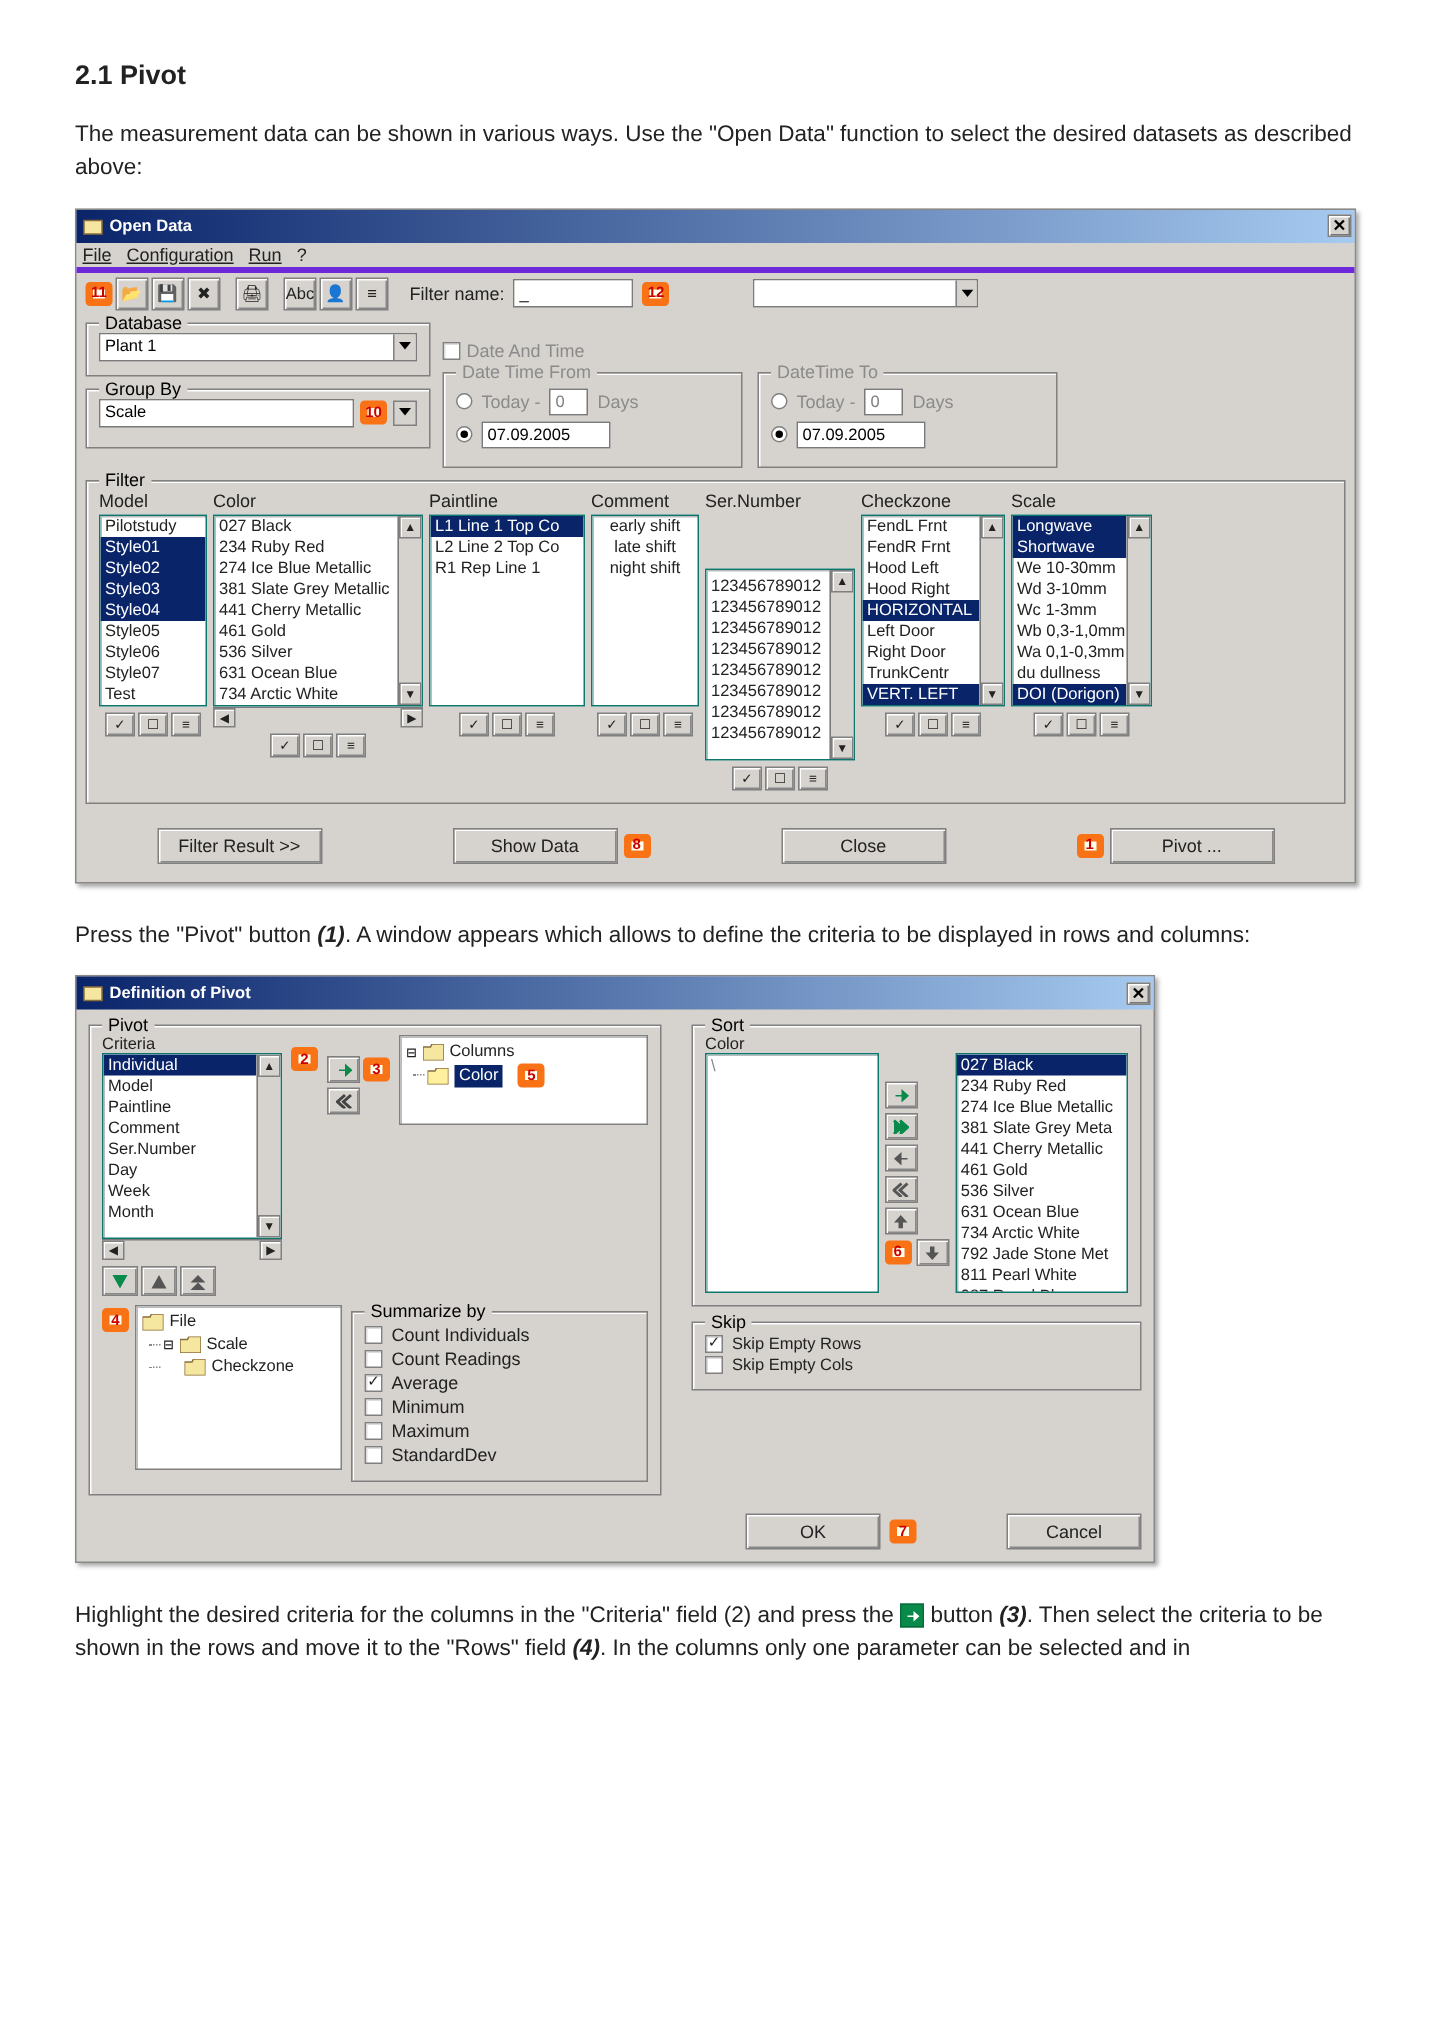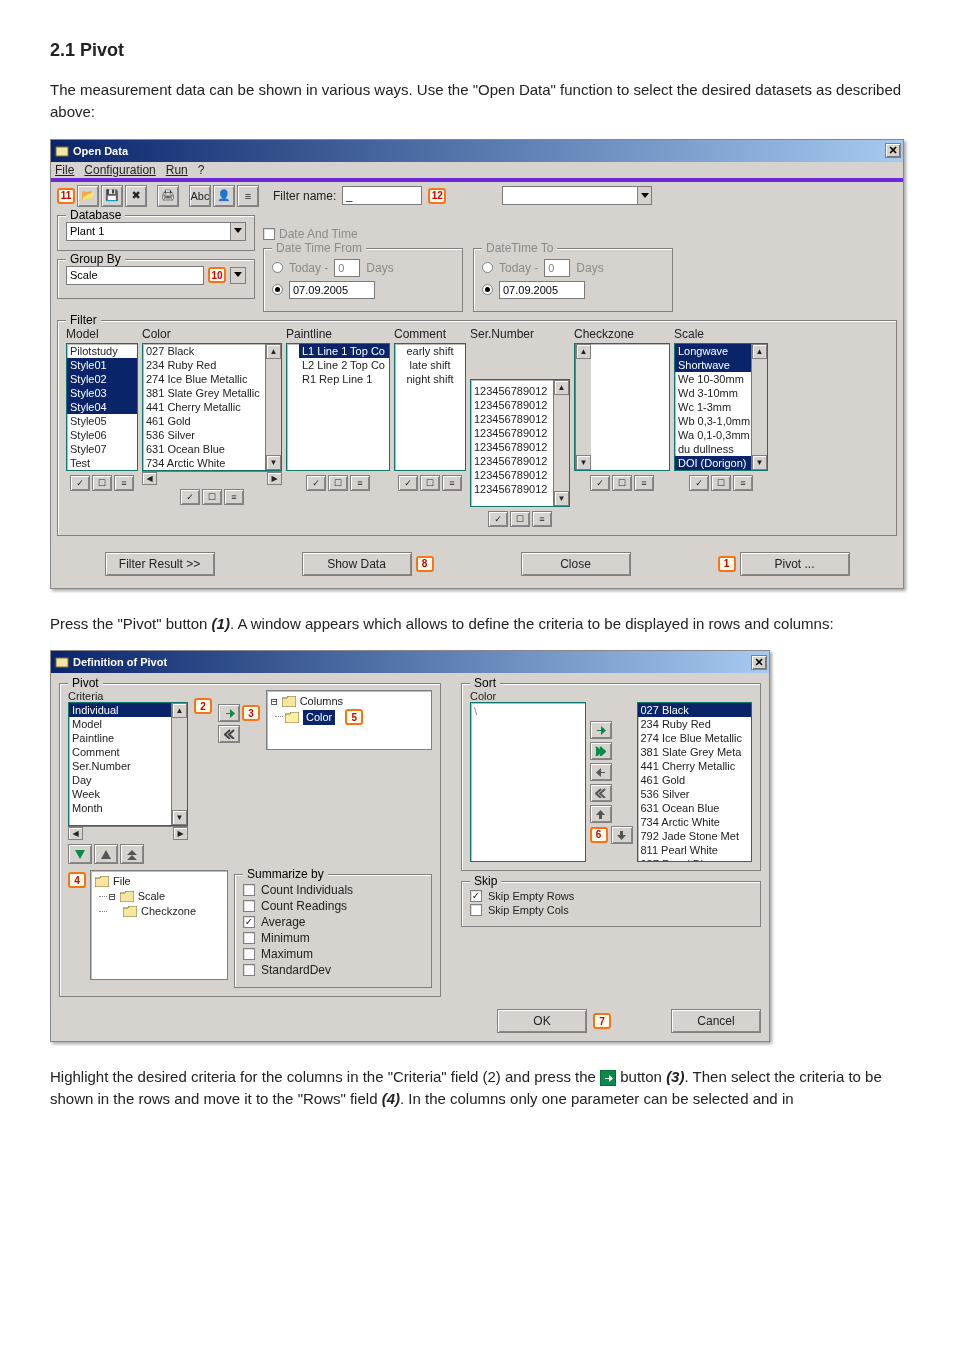--- a/index.html
+++ b/index.html
@@ -50,37 +50,37 @@
   .tb-sep { width:6px; }
   .filterline { display:flex; align-items:center; gap:6px; margin-left:12px; flex:1;}
   .filterline label { font-size:12px; }
   .combo { display:flex; align-items:center; height:19px; border:1px solid #7a7a7a;
     background:#fff; }
   .combo input { border:none; height:17px; font-size:11px; padding:0 3px; outline:none; width:100%; }
   .combo .caret { width:16px; height:17px; background:#d6d3ce;
     border-left:1px solid #808080; display:flex; align-items:center; justify-content:center;}
   .combo .caret svg { width:8px; height:6px; }
   .num-bubble {
-    width:18px; height:16px; border:2px solid #f97316; color:#c00; border-radius:3px;
+    width:18px; height:16px; border:5px solid #f97316; color:#c00; border-radius:3px;
     background:#ffe; display:inline-flex; align-items:center; justify-content:center;
     font-size:10px; font-weight:bold;
   }
 
   .grp {
     border:1px solid #808080; box-shadow: inset 1px 1px #fff;
     margin-top:4px; padding:6px 8px 8px 8px; position:relative;
   }
   .grp > .legend {
     position:absolute; top:-8px; left:8px; background:#d6d3ce;
     padding:0 4px; font-size:12px; color:#000;
   }
   .grp.disabled-legend > .legend { color:#8b8b8b; }
 
   .od-uprow { display:flex; gap:8px; }
-  .od-left { width:198px; display:flex; flex-direction:column; gap:4px;}
+  .od-left { width:230px; display:flex; flex-direction:column; gap:4px;}
   .od-right { flex:1;}
   .od-right .datetime-wrap { display:flex; align-items:flex-start; gap:10px; flex-wrap:wrap;}
   .cb-inline { display:flex; align-items:center; gap:4px; color:#8b8b8b; font-size:12px;margin-top:16px;}
   .radio-row { display:flex; align-items:center; gap:6px; color:#8b8b8b; font-size:12px;}
   .radio-row .rad { width:11px; height:11px; border:1px solid #808080; border-radius:50%;
      background:#fff; display:inline-flex; align-items:center; justify-content:center;}
   .radio-row .rad.sel::after { content:""; width:5px; height:5px; border-radius:50%; background:#000;}
   .date-inp { width:86px; height:18px; font-size:11px; border:1px solid #7a7a7a;
     background:#fff; padding:0 3px; color:#808080;}
   .date-inp.active { color:#000; }
@@ -332,21 +332,21 @@
             </div>
             <div class="selcontrols">
               <div class="mini-btn">✓</div>
               <div class="mini-btn">☐</div>
               <div class="mini-btn">≡</div>
             </div>
           </div>
           <div class="fcol" style="width: 104px;">
             <div class="fhdr">Paintline</div>
             <div class="listbox" style="display: flex; flex-direction: row;">
-              <div class="items" style="flex: 1 1 0%; padding-left: 12px;">
+              <div class="items" style="flex: 1 1 0%;">
                 <div class="item sel">L1 Line 1 Top Co</div>
                 <div class="item">L2 Line 2 Top Co</div>
                 <div class="item">R1 Rep Line 1</div>
               </div>
             </div>
             <div class="selcontrols">
               <div class="mini-btn">✓</div>
               <div class="mini-btn">☐</div>
               <div class="mini-btn">≡</div>
             </div>
@@ -388,20 +388,31 @@
             </div>
             <div class="selcontrols">
               <div class="mini-btn">✓</div>
               <div class="mini-btn">☐</div>
               <div class="mini-btn">≡</div>
             </div>
           </div>
           <div class="fcol" style="width: 96px;">
             <div class="fhdr">Checkzone</div>
             <div class="listbox" style="display: flex; flex-direction: row;">
+              <div class="items" style="flex: 1 1 0%;">
+                <div class="item">FendL Frnt</div>
+                <div class="item">FendR Frnt</div>
+                <div class="item">Hood Left</div>
+                <div class="item">Hood Right</div>
+                <div class="item sel">HORIZONTAL</div>
+                <div class="item">Left Door</div>
+                <div class="item">Right Door</div>
+                <div class="item">TrunkCentr</div>
+                <div class="item sel">VERT. LEFT</div>
+              </div>
               <div class="vscroll">
                 <div class="arr">▲</div>
                 <div class="arr">▼</div>
               </div>
             </div>
             <div class="selcontrols">
               <div class="mini-btn">✓</div>
               <div class="mini-btn">☐</div>
               <div class="mini-btn">≡</div>
             </div>

